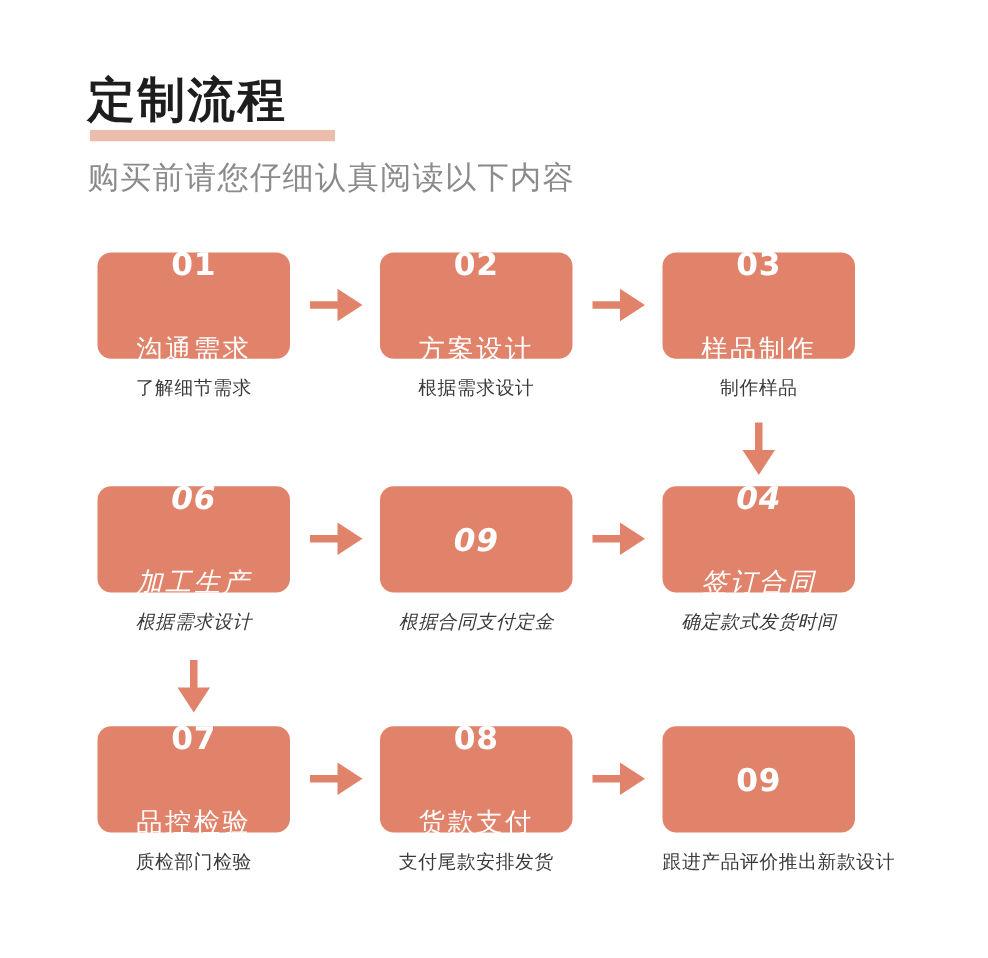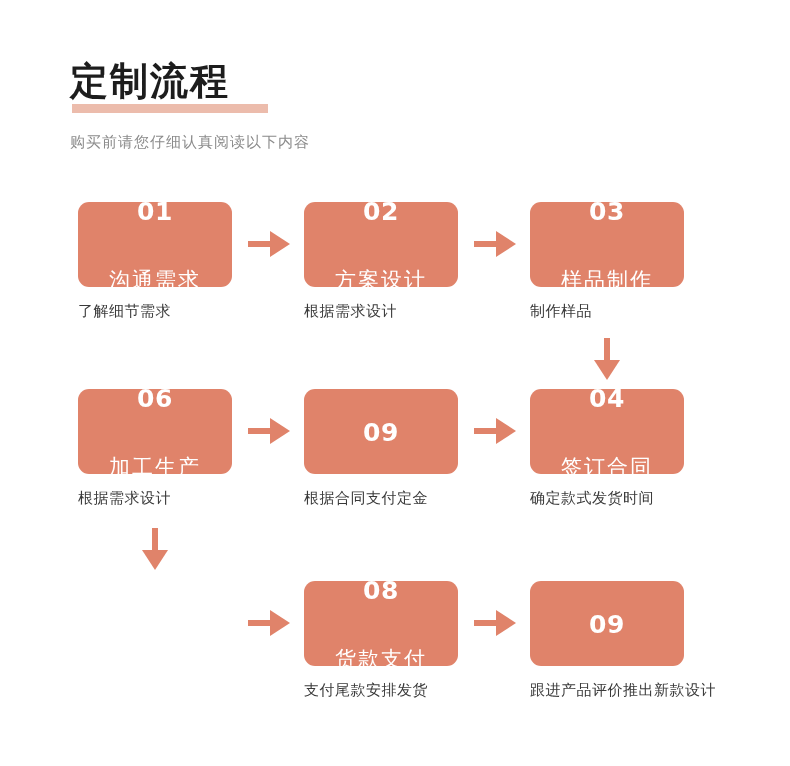--- a/index.html
+++ b/index.html
@@ -39,21 +39,21 @@
     left: 2px;
     top: 46px;
     width: 196px;
     height: 9px;
     background: #ecbcac;
   }
   .page-subtitle {
     position: absolute;
     left: 0px;
     top: 71px;
-    font-size: 15px;
+    font-size: 25px;
     color: #8b8b8b;
     letter-spacing: 1px;
     line-height: 26px;
     white-space: nowrap;
   }
 
   
   .flow {
     position: absolute;
     left: 0;
@@ -90,35 +90,35 @@
     font-size: 21px;
     color: #ffffff;
     line-height: 28px;
     letter-spacing: 2px;
     white-space: nowrap;
     margin-top: 40px;
   }
   .step-caption {
     margin-top: 14px;
     width: 154px;
-    text-align: left;
+    text-align: center;
     font-size: 15px;
     color: #3a3a3a;
     letter-spacing: 0.5px;
     line-height: 20px;
     white-space: nowrap;
   }
 
   
   .col-1 { left: 78px; }
   .col-2 { left: 304px; }
   .col-3 { left: 530px; }
   
   .row-1 { top: 202px; }
-  .row-2 { top: 389px; }
+  .row-2 { top: 389px; font-style: italic; }
   .row-3 { top: 581px; }
 
   
   .arrow-h {
     position: absolute;
     width: 44px;
     height: 26px;
   }
   .arrow-h .stem {
     position: absolute;
@@ -255,20 +255,27 @@
       <div class="step-name">签订合同</div>
     </div>
     <div class="step-caption">确定款式发货时间</div>
   </div>
 
   <div class="arrow-v av-left">
     <div class="stem"></div>
     <div class="head"></div>
   </div>
 
+  <div class="step col-1 row-3">
+    <div class="step-box">
+      <div class="step-num">07</div>
+      <div class="step-name">品控检验</div>
+    </div>
+    <div class="step-caption">质检部门检验</div>
+  </div>
 
   <div class="arrow-h ah-r3-a">
     <div class="stem"></div>
     <div class="head"></div>
   </div>
 
   <div class="step col-2 row-3">
     <div class="step-box">
       <div class="step-num">08</div>
       <div class="step-name">货款支付</div>

